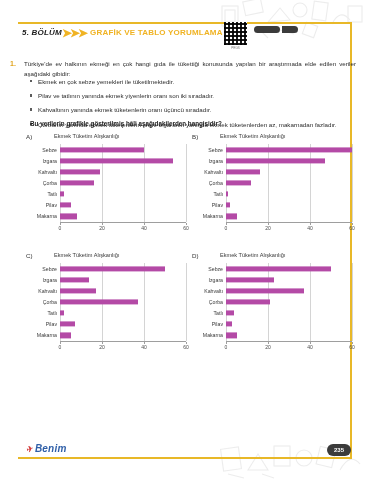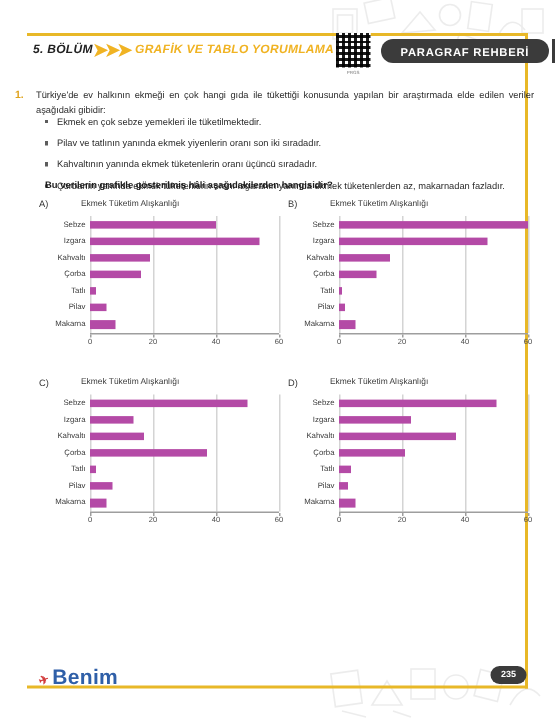--- a/index.html
+++ b/index.html
@@ -39,21 +39,21 @@
     position:absolute; left:22px; top:4px;
     font-size:8px; font-weight:bold; color:#222; letter-spacing:.2px;
     font-style:italic;
   }
   .chevrons {
     position:absolute; left:62px; top:2px;
     font-size:12px; font-weight:bold; color:#f0b323; letter-spacing:-2px;
   }
   .bolum-title {
     position:absolute; left:90px; top:4px;
-    font-size:8px; font-weight:bold; font-style:italic;
+    font-size:8px; font-weight:bold; 
     color:#f0b323; letter-spacing:.2px;
   }
   .test-badge {
     position:absolute; left:166px; top:17px;
     background:#f3c431; color:#1d1d1d;
     font-size:7.5px; font-weight:bold; font-style:italic;
     padding:2.5px 12px; border-radius:9px; letter-spacing:.4px;
   }
   .qr {
     position:absolute; left:224px; top:-2px; width:23px; height:23px;
@@ -155,21 +155,21 @@
     position:absolute; top:2px; transform:translateX(-50%);
     font-size:5px; color:#4a4a4a;
   }
   .ticks i {
     position:absolute; top:0; width:1px; height:2px; background:#9e9e9e;
   }
 
   
   .logo {
     position:absolute; left:26px; top:443px;
-    font-size:14px; font-weight:bold;
+    font-size:10px; font-style:italic; font-weight:bold;
     color:#2f5fa8; letter-spacing:.2px;
   }
   .logo::before {
     content:"\2708"; color:#d23b3b; font-size:8px;
     margin-right:2px; display:inline-block; transform:rotate(-20deg);
   }
   .page-badge {
     position:absolute; left:327px; top:444px;
     background:#3b3b3b; color:#fff; font-size:6px; font-weight:bold;
     padding:3px 7px; border-radius:7px;
@@ -210,21 +210,20 @@
   <div class="rule-right"></div>
   <div class="rule-bottom"></div>
 
   <div class="header">
     <div class="bolum">5. BÖLÜM</div>
     <div class="chevrons">➤➤➤</div>
     <div class="bolum-title">GRAFİK VE TABLO YORUMLAMA</div>
     <div class="qr"></div>
     <div class="qr-caption">PRGS</div>
     <div class="rehber-pill">
-      <span>PARAGRAF REHBERİ</span>
       <span class="side"></span>
     </div>
   </div>
 
   <div class="qnum">1.</div>
   <div class="qtext">Türkiye'de ev halkının ekmeği en çok hangi gıda ile tükettiği konusunda yapılan bir araştırmada elde edilen veriler aşağıdaki gibidir:</div>
   <div class="bullets">
     <div class="bullet">Ekmek en çok sebze yemekleri ile tüketilmektedir.</div>
     <div class="bullet">Pilav ve tatlının yanında ekmek yiyenlerin oranı son iki sıradadır.</div>
     <div class="bullet">Kahvaltının yanında ekmek tüketenlerin oranı üçüncü sıradadır.</div>

